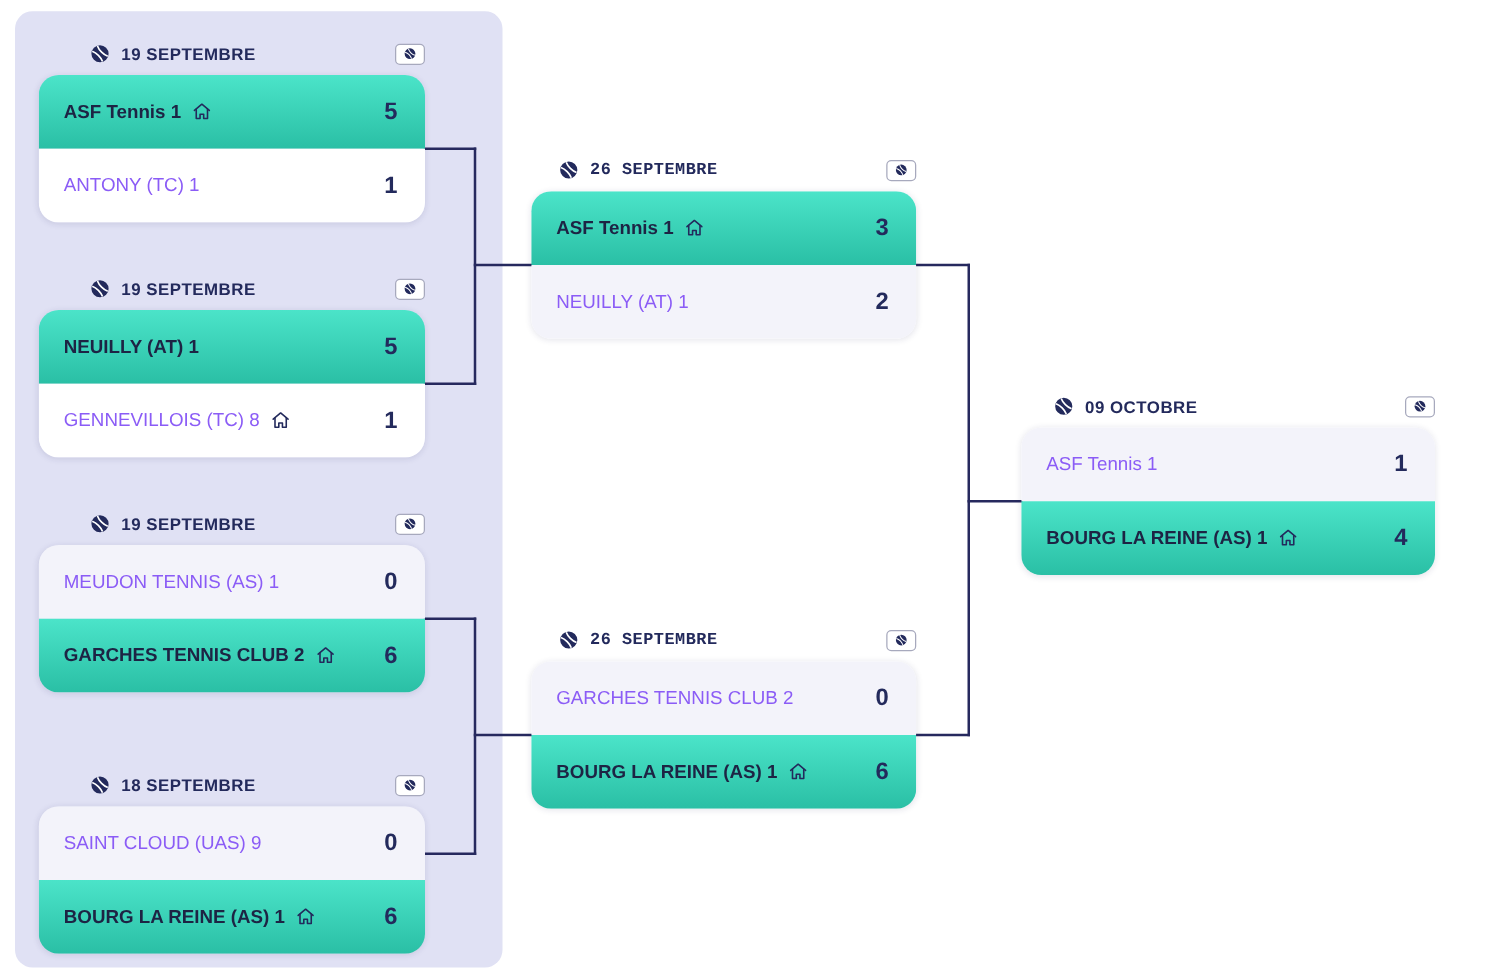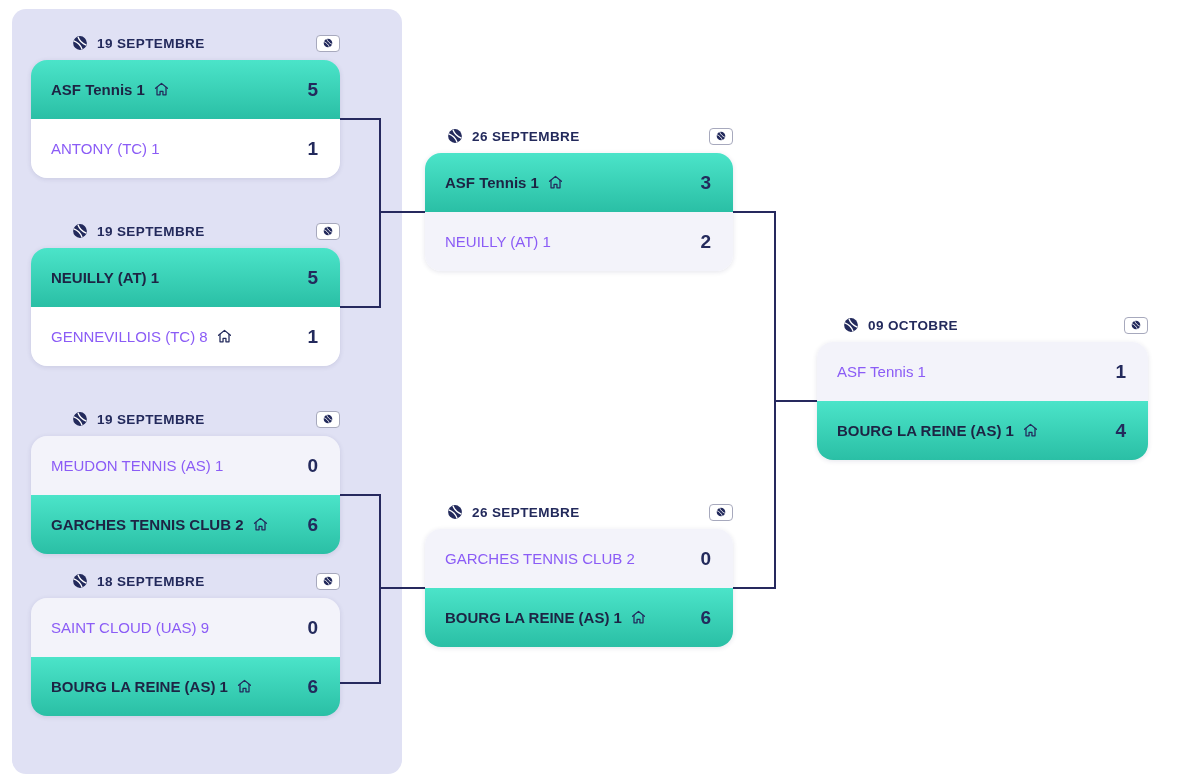--- a/index.html
+++ b/index.html
@@ -8,21 +8,21 @@
     font-family:"Liberation Sans","DejaVu Sans",sans-serif;overflow:hidden;
   }
   .panel{
     position:absolute;left:12px;top:9px;width:390px;height:765px;
     background:#e0e1f4;border-radius:14px;
   }
   .connector{position:absolute;background:#26295e;}
   .match{position:absolute;}
   .match-header{display:flex;align-items:center;height:20px;margin-bottom:7px;}
   .c-left .match-header{padding-left:41px;align-items:center;}
-  .c-mid  .match-header{padding-left:22px;}
+  .c-mid  .match-header{padding-left:22px;font-family:Liberation Mono, monospace;}
   .c-final .match-header{padding-left:26px;}
   .date{font-size:13.5px;font-weight:bold;color:#232a5c;letter-spacing:.4px;margin-left:9px;}
   .sheet-btn{
     margin-left:auto;width:24px;height:17px;background:#ffffff;
     border:1px solid #a7a9bd;border-radius:4px;display:flex;align-items:center;
     justify-content:center;padding:0;cursor:pointer;
   }
   .card{
     border-radius:16px;overflow:hidden;
     box-shadow:0 1px 5px rgba(30,35,90,0.12);
@@ -171,21 +171,21 @@
               <svg width="17" height="17" viewBox="0 0 20 20">
                 <use href="#home"></use>
               </svg>
             </span>
           </span>
         <span class="score">6</span>
       </div>
     </div>
   </div>
 
-  <div class="match c-left" style="left:31px;top:571px;width:309px;">
+  <div class="match c-left" style="left:31px;top:618px;width:309px;">
     <div class="match-header">
       <span class="ball-icon">
           <svg width="16" height="16" viewBox="0 0 20 20">
             <use href="#ball"></use>
           </svg>
         </span>
       <span class="date">18 SEPTEMBRE</span>
       <button class="sheet-btn">
           <svg width="10" height="10" viewBox="0 0 20 20">
             <use href="#ball"></use>

